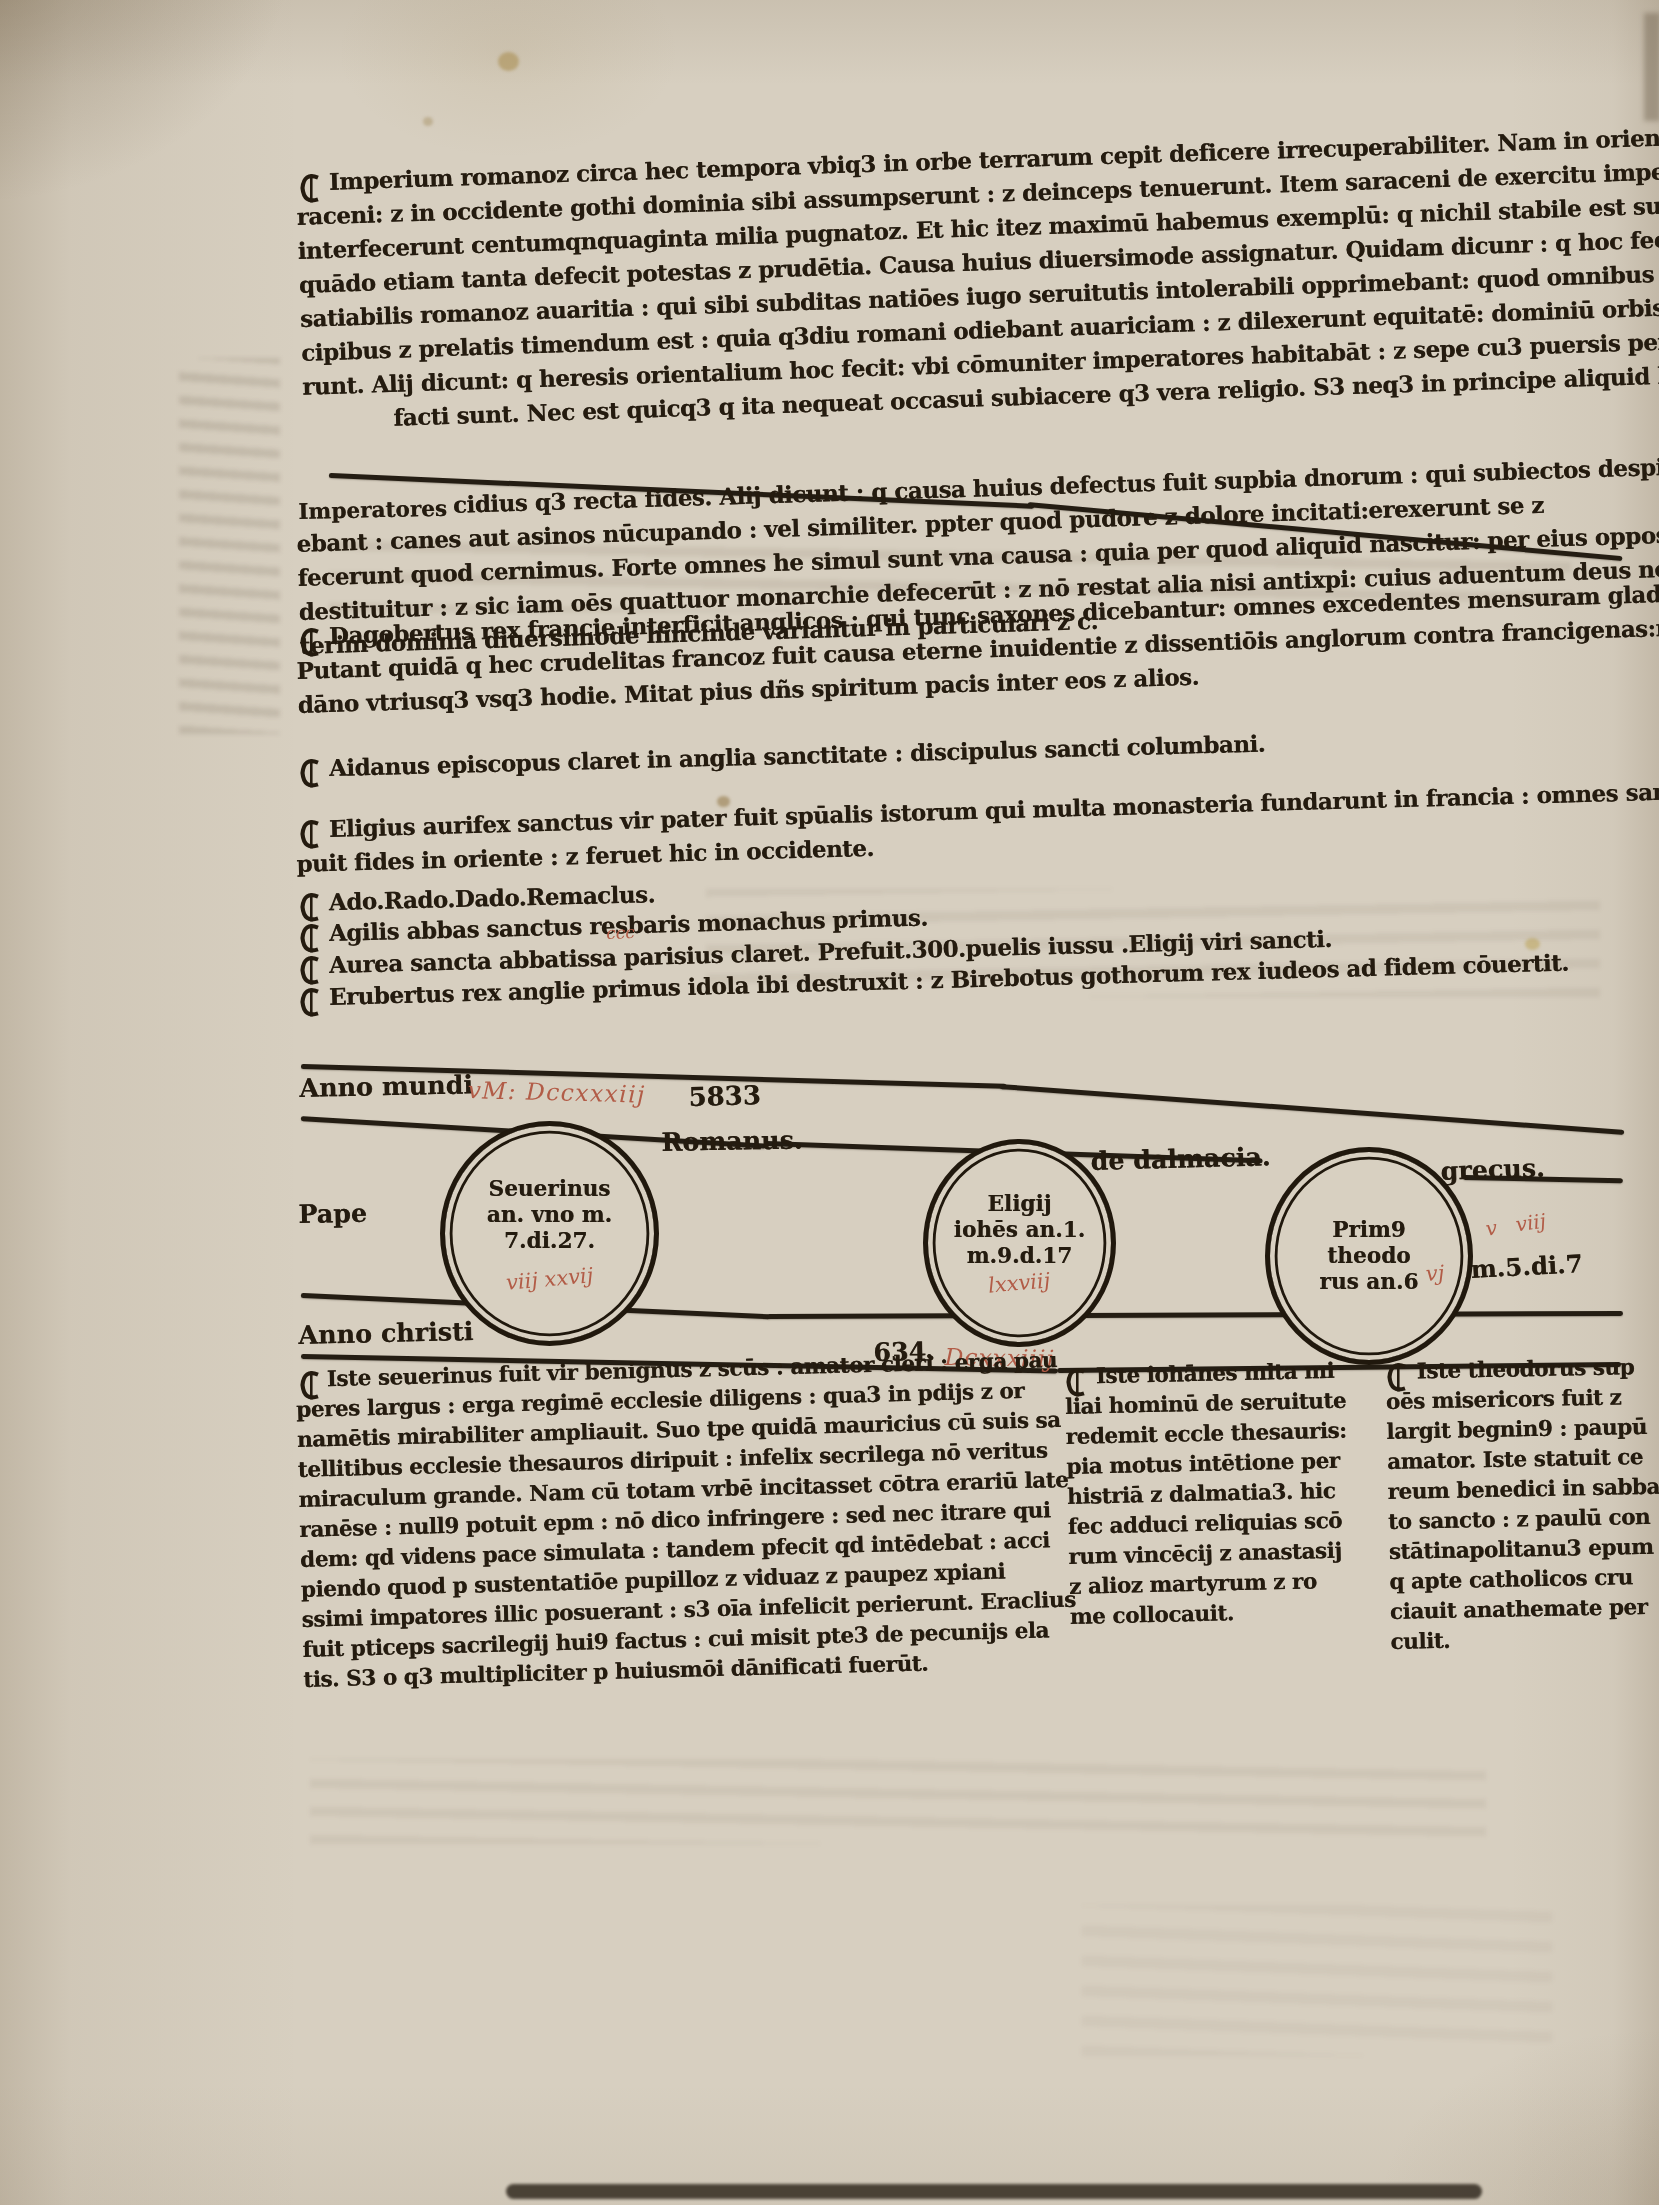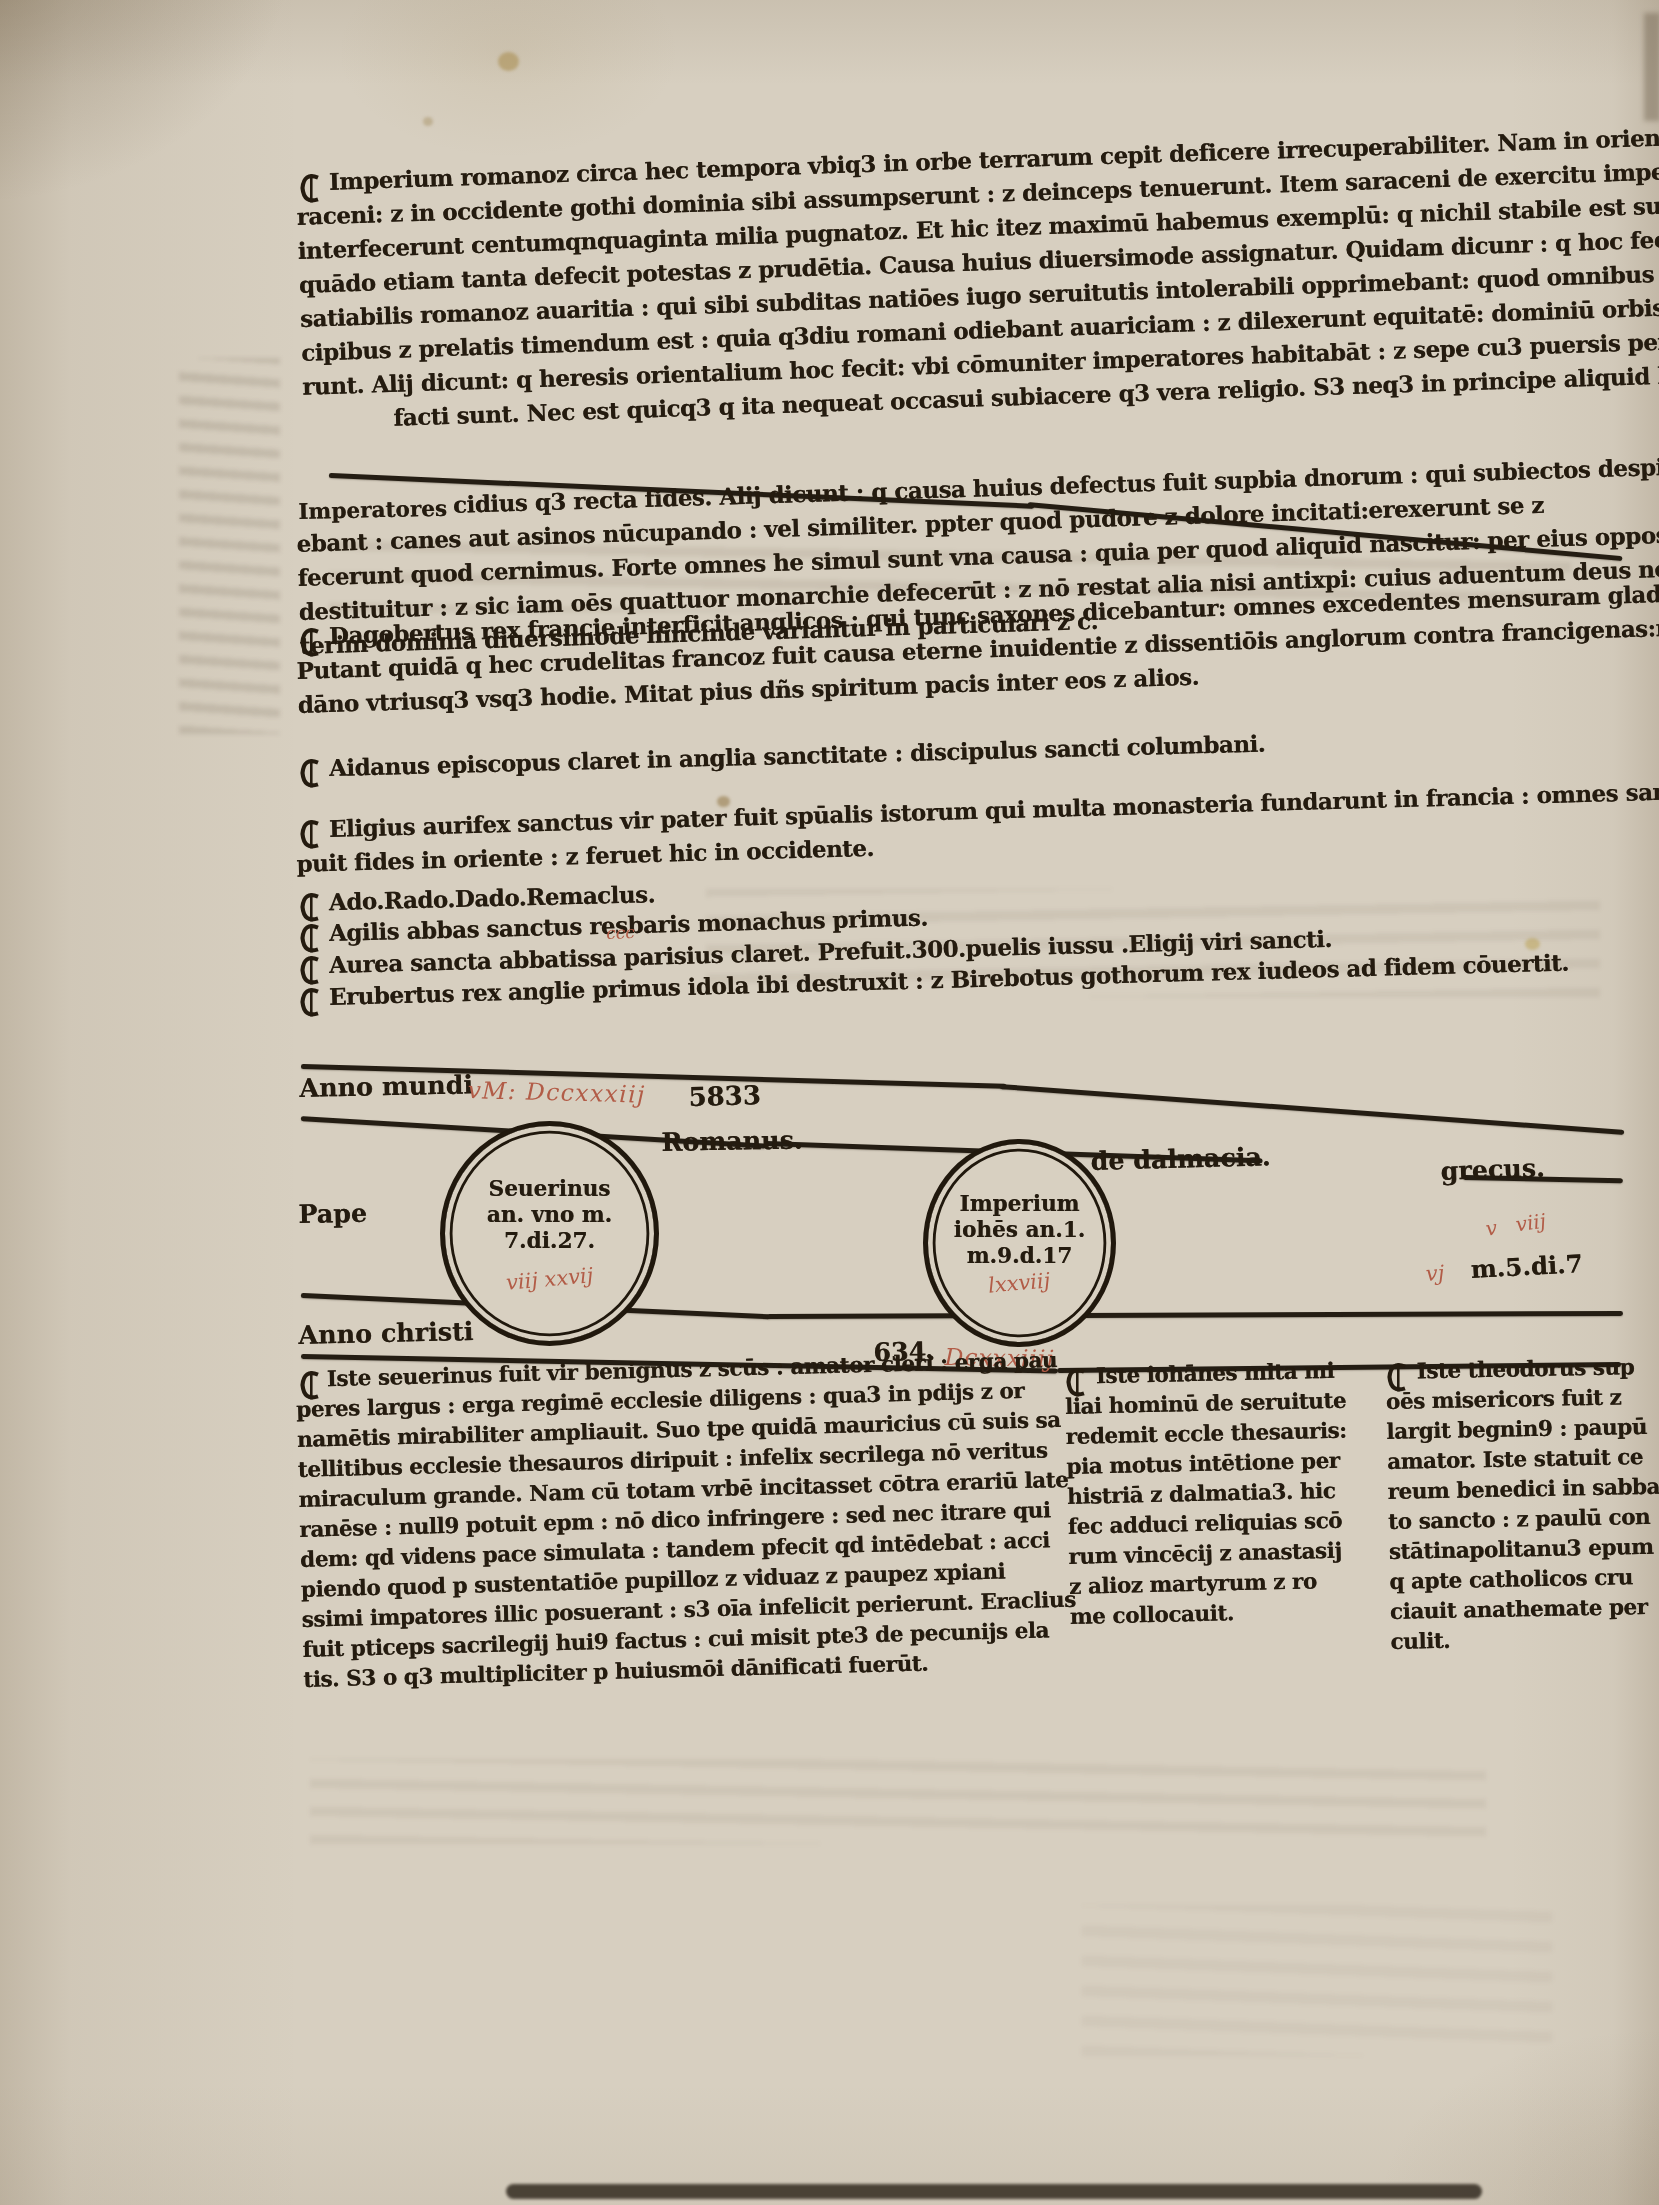--- a/index.html
+++ b/index.html
@@ -185,26 +185,31 @@
   <div class="abs bl lbl" style="left:298px;top:1199px;transform:rotate(-1deg);">Pape</div>
 
   <div class="circle" style="left:440px;top:1121px;width:209px;height:215px;gap:12px;">
     <div class="bl ctext">Seuerinus
 an. vno m.
 7.di.27.</div>
     <div class="red crub">viij xxvij</div>
   </div>
 
   <div class="circle" style="left:923px;top:1139px;width:183px;height:198px;">
-    <div class="bl ctext">Imperium
+    <div class="bl ctext">Eligij
 iohēs an.1.
 m.9.d.17</div>
     <div class="red crub">lxxviij</div>
   </div>
 
+  <div class="circle" style="left:1265px;top:1147px;width:198px;height:208px;">
+    <div class="bl ctext">Prim9
+theodo
+rus an.6</div>
+  </div>
 
   <div class="abs red" style="left:1425px;top:1262px;font-size:21px;transform:rotate(-4deg);">vj</div>
 
   <div class="abs red" style="left:1484px;top:1217px;font-size:20px;transform:rotate(-8deg);">v   viij</div>
 
   <div class="abs bl" style="left:1470px;top:1255px;font-size:24.5px;transform:rotate(-3deg);">m.5.di.7</div>
 
   <div class="abs bl lbl" style="left:298px;top:1320px;transform:rotate(-1.3deg);">Anno christi</div>
 
   <div class="abs bl" style="left:873px;top:1337px;font-size:25.4px;transform:rotate(-1deg);">634.</div>

